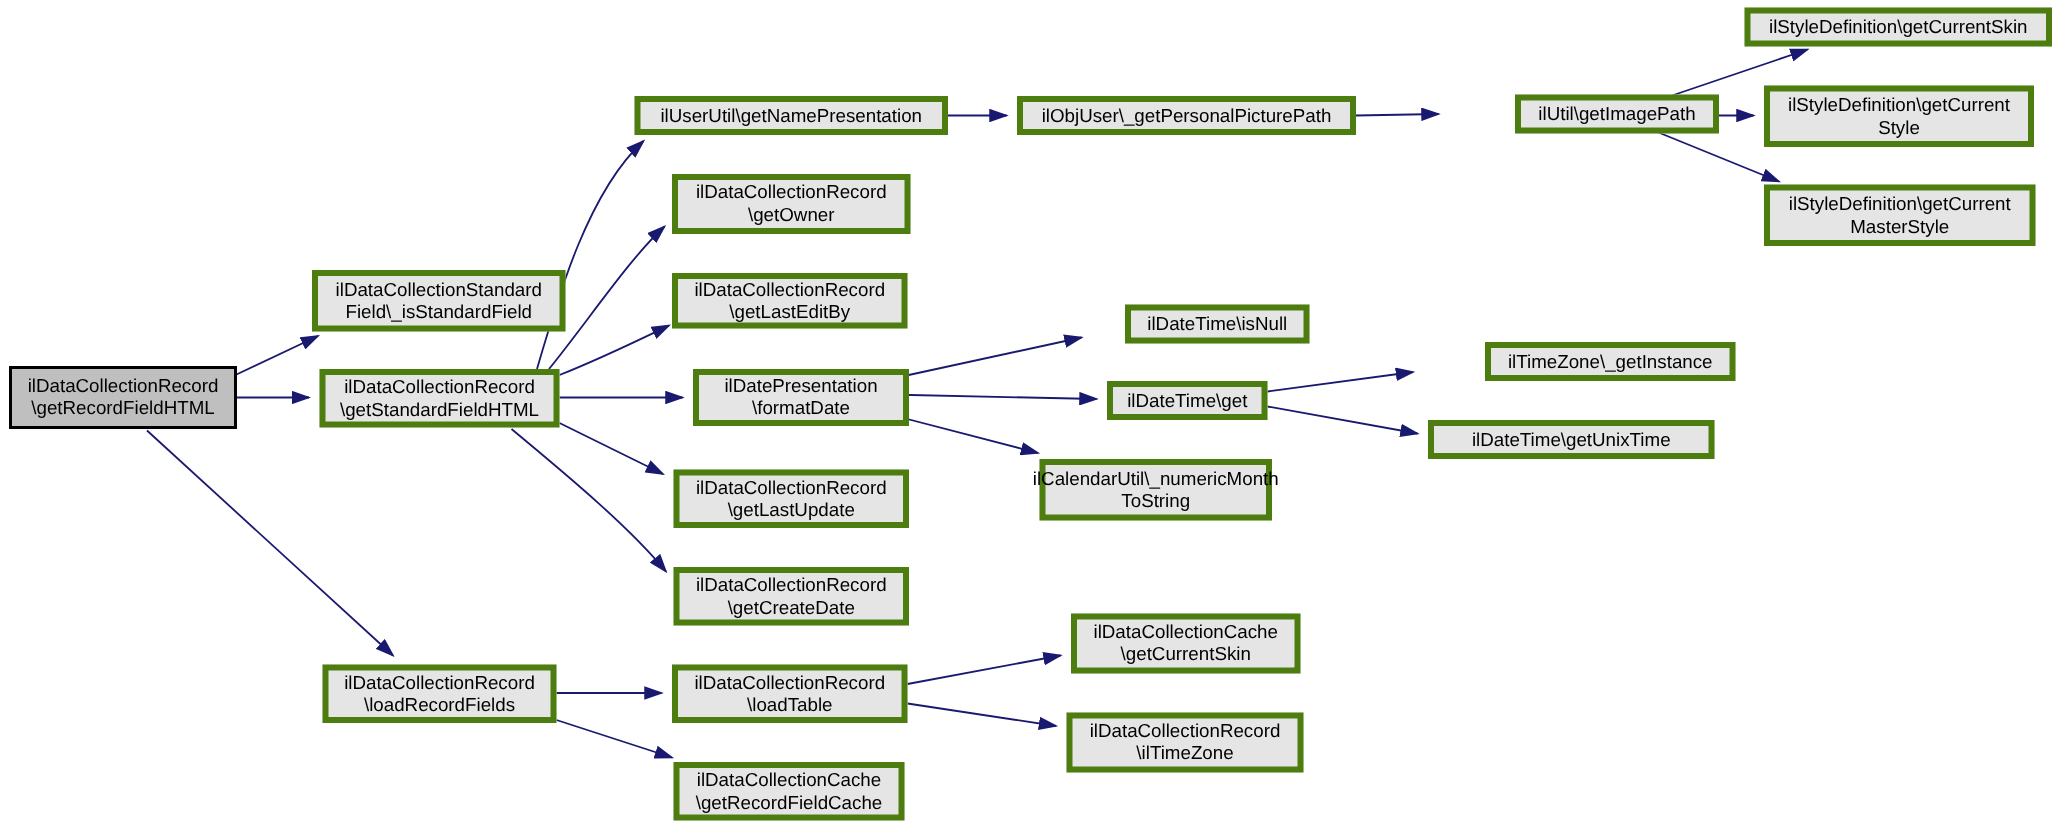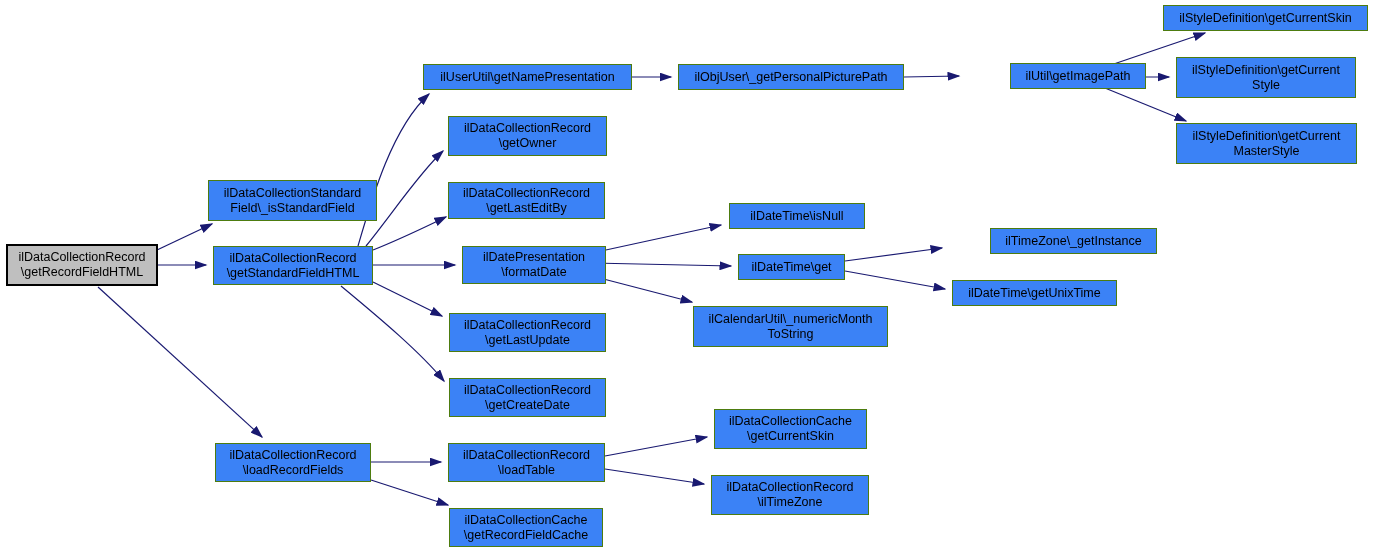--- a/index.html
+++ b/index.html
@@ -7,21 +7,21 @@
     position:relative;
     width:1373px;height:554px;
     background:#ffffff;
     font-family:"Liberation Sans", sans-serif;
     overflow:hidden;
   }
   .edges{position:absolute;left:0;top:0;width:1373px;height:554px;}
   .edge{fill:none;stroke:#191970;stroke-width:1.2px;}
   .node{
     position:absolute;box-sizing:border-box;
-    background:#3b82f6;border:1px solid #4d7c0f;
+    background:#e5e5e5;border:4px solid #4d7c0f;
     display:flex;flex-direction:column;align-items:center;justify-content:center;
     text-align:center;font-size:12.5px;line-height:15px;color:#000000;
     white-space:nowrap;cursor:pointer;
   }
   .node.highlight{background:#bfbfbf;border:2px solid #000000;}
 </style>
 </head>
 <body>
 
 <div class="canvas">
@@ -103,46 +103,46 @@
     <span>\loadTable</span>
   </div>
   <div class="node" style="left:449px;top:508px;width:154px;height:39px">
     <span>ilDataCollectionCache</span>
     <span>\getRecordFieldCache</span>
   </div>
 
   <div class="node" style="left:678px;top:64px;width:226px;height:26px">
     <span>ilObjUser\_getPersonalPicturePath</span>
   </div>
-  <div class="node" style="left:729px;top:203px;width:136px;height:26px">
+  <div class="node" style="left:750px;top:203px;width:123px;height:26px">
     <span>ilDateTime\isNull</span>
   </div>
   <div class="node" style="left:738px;top:254px;width:107px;height:26px">
     <span>ilDateTime\get</span>
   </div>
-  <div class="node" style="left:693px;top:306px;width:195px;height:41px">
+  <div class="node" style="left:693px;top:306px;width:155px;height:41px">
     <span>ilCalendarUtil\_numericMonth</span>
     <span>ToString</span>
   </div>
   <div class="node" style="left:714px;top:409px;width:153px;height:40px">
     <span>ilDataCollectionCache</span>
     <span>\getCurrentSkin</span>
   </div>
   <div class="node" style="left:711px;top:475px;width:158px;height:40px">
     <span>ilDataCollectionRecord</span>
     <span>\ilTimeZone</span>
   </div>
 
   <div class="node" style="left:1010px;top:63px;width:136px;height:26px">
     <span>ilUtil\getImagePath</span>
   </div>
   <div class="node" style="left:990px;top:228px;width:167px;height:26px">
     <span>ilTimeZone\_getInstance</span>
   </div>
-  <div class="node" style="left:952px;top:280px;width:165px;height:26px">
+  <div class="node" style="left:952px;top:280px;width:191px;height:26px">
     <span>ilDateTime\getUnixTime</span>
   </div>
 
   <div class="node" style="left:1163px;top:5px;width:205px;height:26px">
     <span>ilStyleDefinition\getCurrentSkin</span>
   </div>
   <div class="node" style="left:1176px;top:57px;width:180px;height:41px">
     <span>ilStyleDefinition\getCurrent</span>
     <span>Style</span>
   </div>

